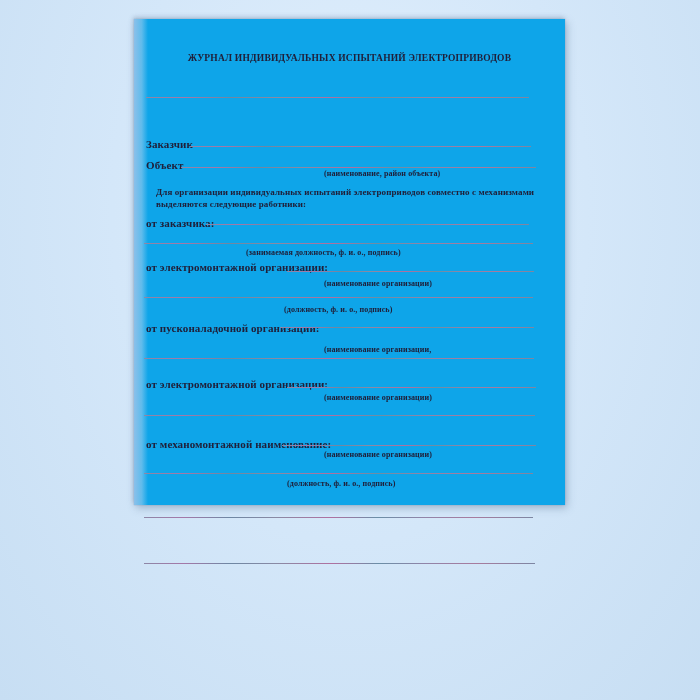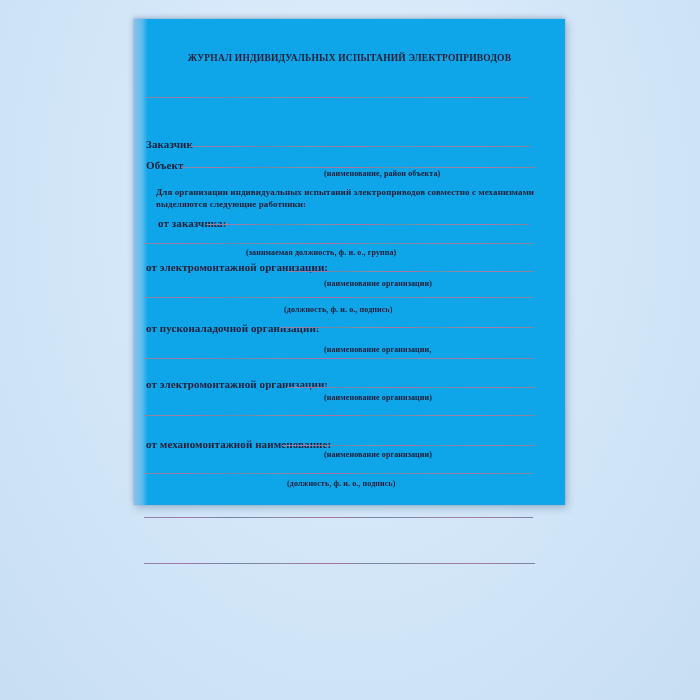--- a/index.html
+++ b/index.html
@@ -50,25 +50,25 @@
 
   <span class="lbl" style="left:12px;top:119px;">Заказчик</span>
   <div class="rule" style="left:56px;top:127px;width:341px;"></div>
 
   <span class="lbl" style="left:12px;top:140px;">Объект</span>
   <div class="rule" style="left:47px;top:148px;width:355px;"></div>
   <span class="cap" style="left:190px;top:150px;">(наименование, район объекта)</span>
 
   <div class="para" style="left:22px;top:167px;width:396px;">Для организации индивидуальных испытаний электроприводов совместно с механизмами выделяются следующие работники:</div>
 
-  <span class="lbl" style="left:24px;top:198px;">от заказчика:</span>
+  <span class="lbl" style="left:12px;top:198px;">от заказчика:</span>
   <div class="rule" style="left:72px;top:205px;width:323px;"></div>
 
   <div class="rule" style="left:10px;top:224px;width:389px;"></div>
-  <span class="cap" style="left:112px;top:229px;">(занимаемая должность, ф. и. о., группа)</span>
+  <span class="cap" style="left:112px;top:229px;">(занимаемая должность, ф. и. о., подпись)</span>
 
   <span class="lbl" style="left:12px;top:242px;">от электромонтажной организации:</span>
   <div class="rule" style="left:153px;top:252px;width:247px;"></div>
   <span class="cap" style="left:190px;top:260px;">(наименование организации)</span>
 
   <div class="rule" style="left:10px;top:278px;width:389px;"></div>
   <span class="cap" style="left:150px;top:286px;">(должность, ф. и. о., подпись)</span>
 
   <span class="lbl" style="left:12px;top:303px;">от пусконаладочной организации:</span>
   <div class="rule" style="left:146px;top:308px;width:254px;"></div>

